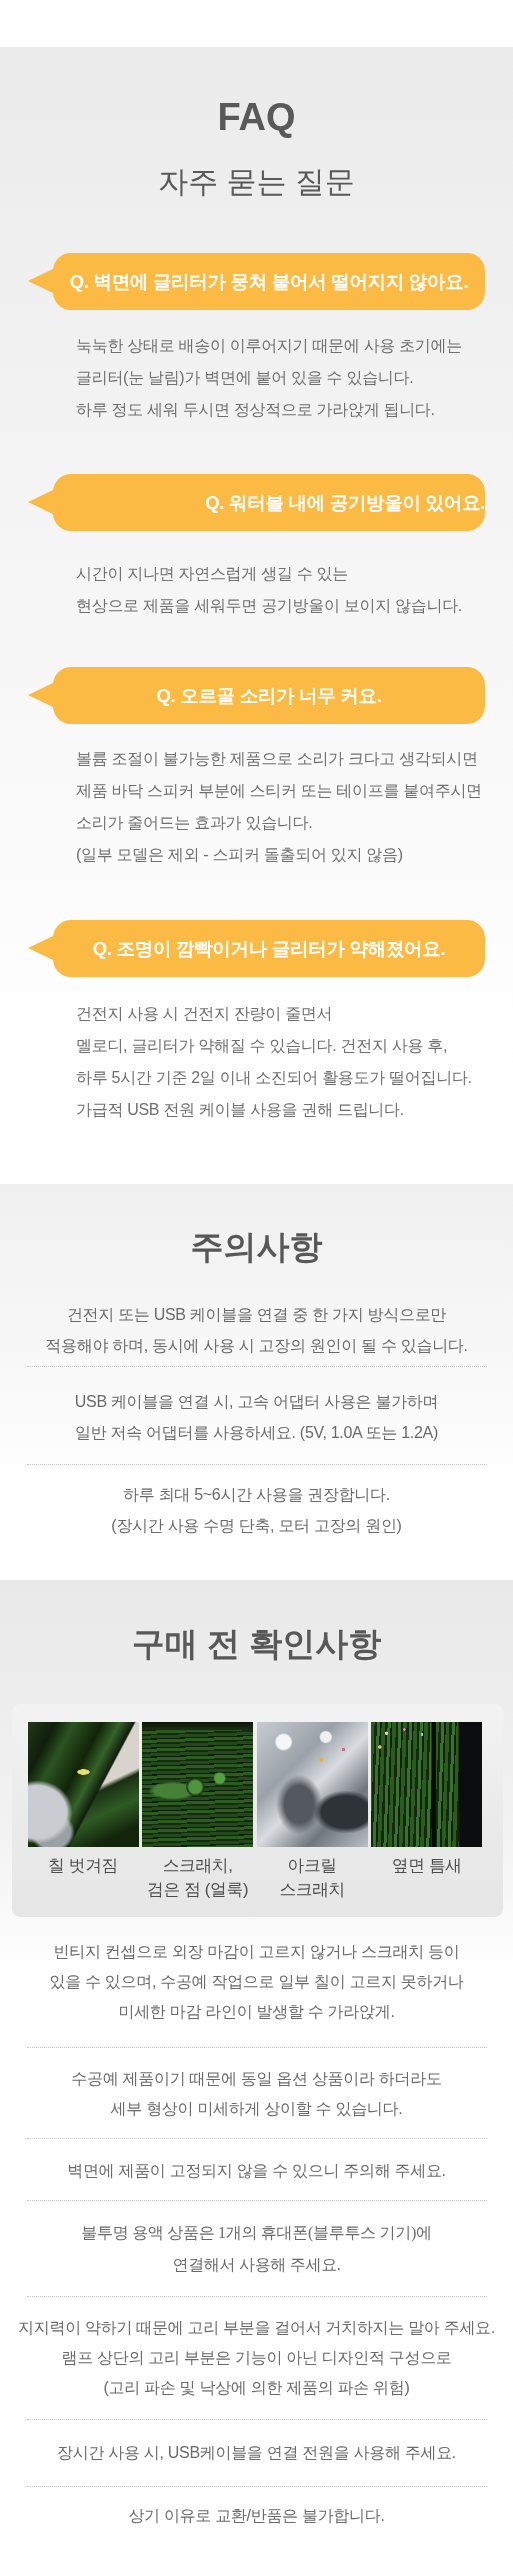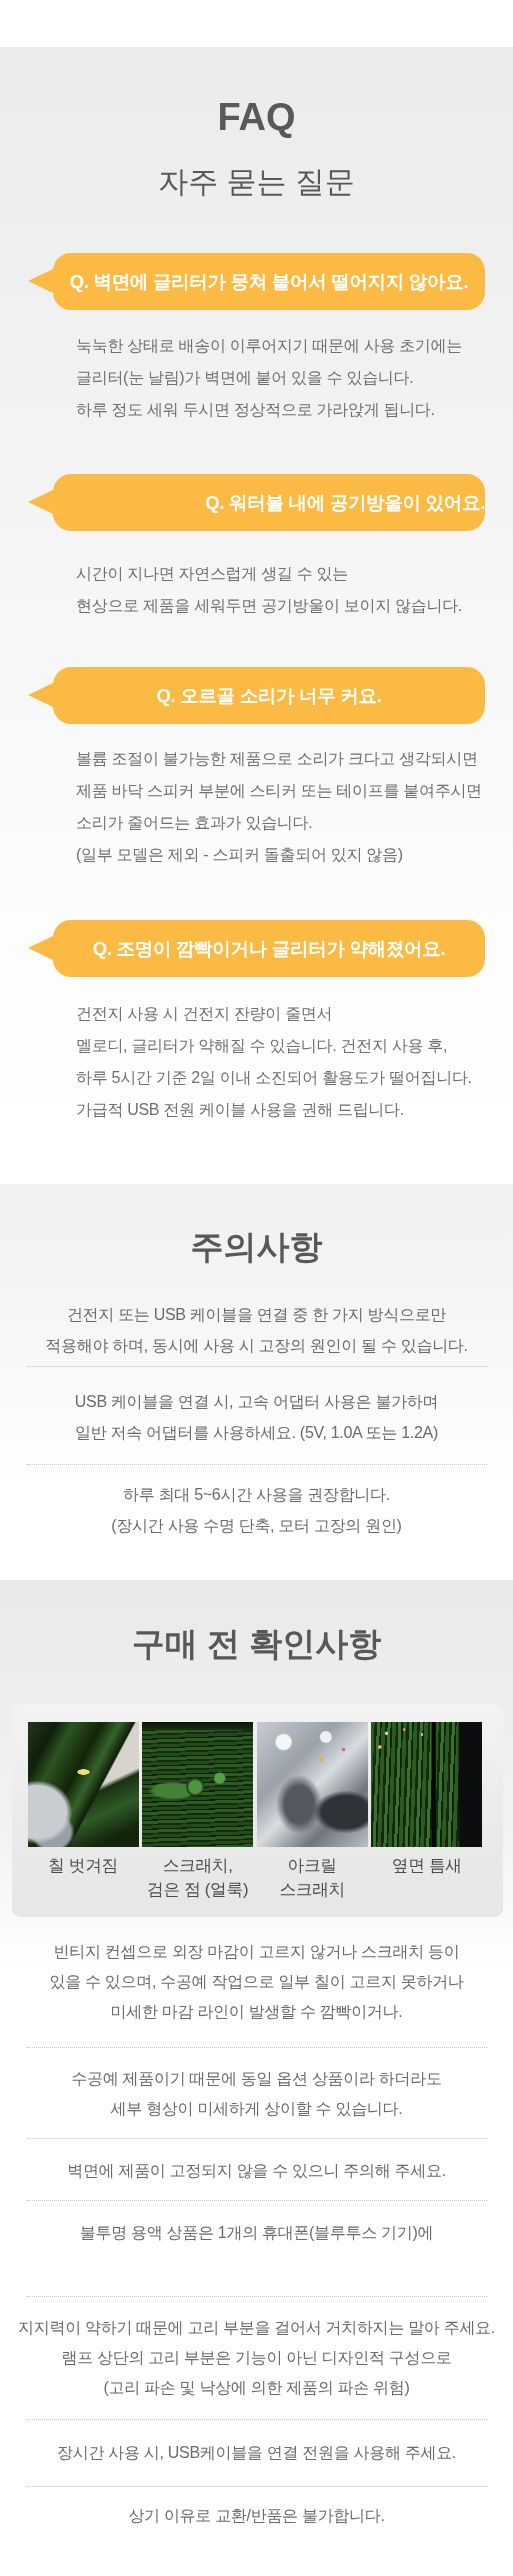--- a/index.html
+++ b/index.html
@@ -154,37 +154,38 @@
         <div class="cap">
           <div>옆면 틈새</div>
           <div></div>
         </div>
       </div>
     </div>
 
     <div class="cpar" style="top:357px;line-height:30px;">
       <div>빈티지 컨셉으로 외장 마감이 고르지 않거나 스크래치 등이</div>
       <div>있을 수 있으며, 수공예 작업으로 일부 칠이 고르지 못하거나</div>
-      <div>미세한 마감 라인이 발생할 수 깜빡이거나.</div>
+      <div>미세한 마감 라인이 발생할 수 가라앉게.</div>
     </div>
     <div class="divider" style="top:467px;"></div>
 
     <div class="cpar" style="top:484px;line-height:30px;">
       <div>수공예 제품이기 때문에 동일 옵션 상품이라 하더라도</div>
       <div>세부 형상이 미세하게 상이할 수 있습니다.</div>
     </div>
     <div class="divider" style="top:558px;"></div>
 
     <div class="cpar" style="top:576px;line-height:30px;">
       <div>벽면에 제품이 고정되지 않을 수 있으니 주의해 주세요.</div>
     </div>
     <div class="divider" style="top:620px;"></div>
 
-    <div class="cpar" style="top:637px;line-height:32px;">
+    <div class="cpar" style="top:637px;line-height:32px;font-family:Liberation Serif, serif;">
       <div>불투명 용액 상품은 1개의 휴대폰(블루투스 기기)에</div>
+      <div>연결해서 사용해 주세요.</div>
     </div>
     <div class="divider" style="top:716px;"></div>
 
     <div class="cpar" style="top:733px;line-height:30px;">
       <div>지지력이 약하기 때문에 고리 부분을 걸어서 거치하지는 말아 주세요.</div>
       <div>램프 상단의 고리 부분은 기능이 아닌 디자인적 구성으로</div>
       <div>(고리 파손 및 낙상에 의한 제품의 파손 위험)</div>
     </div>
     <div class="divider" style="top:839px;"></div>
 

